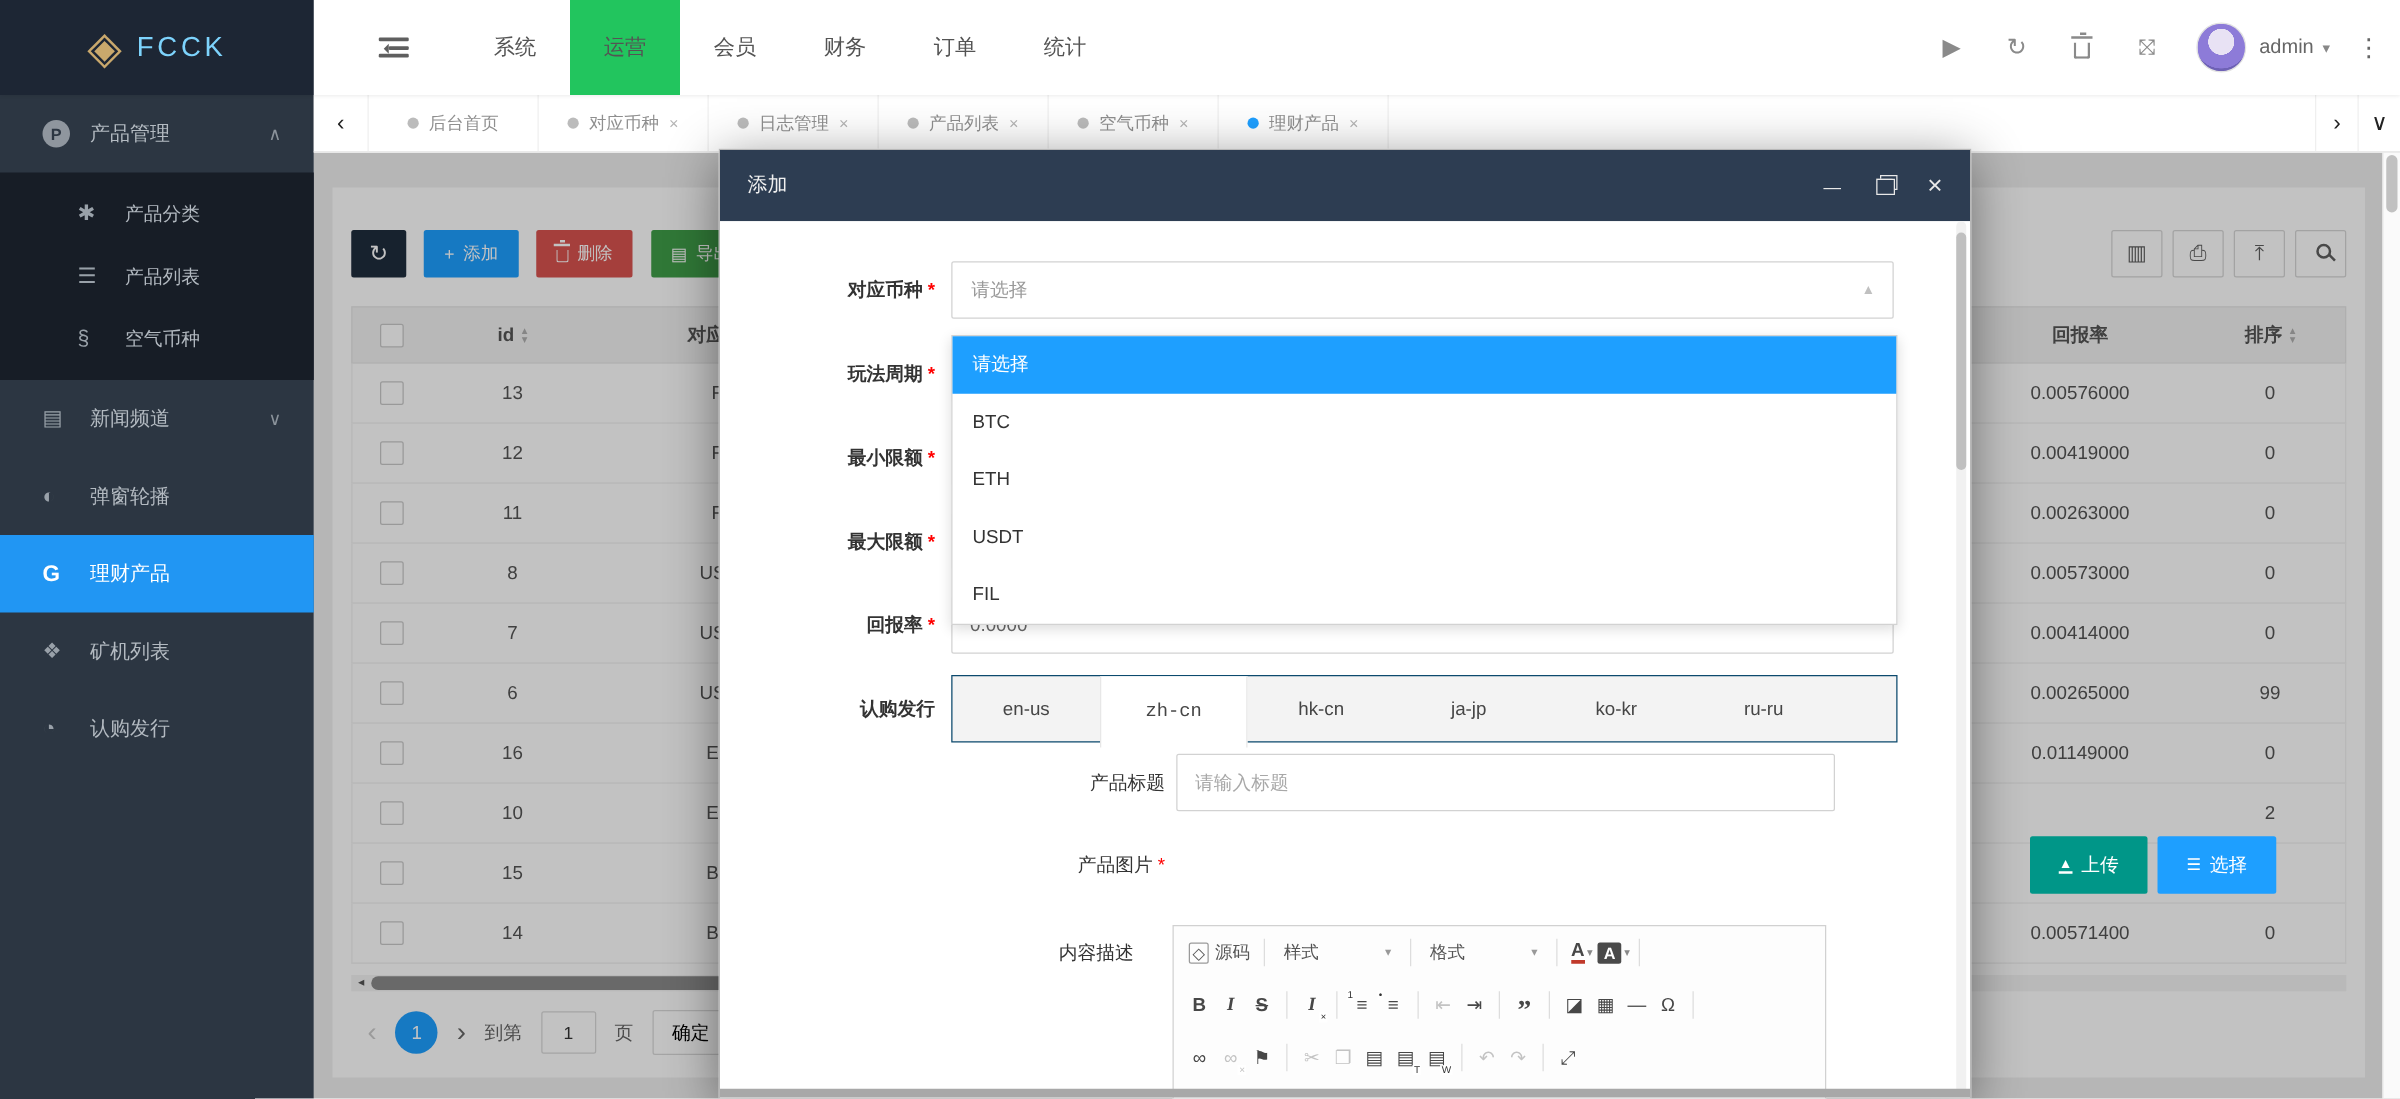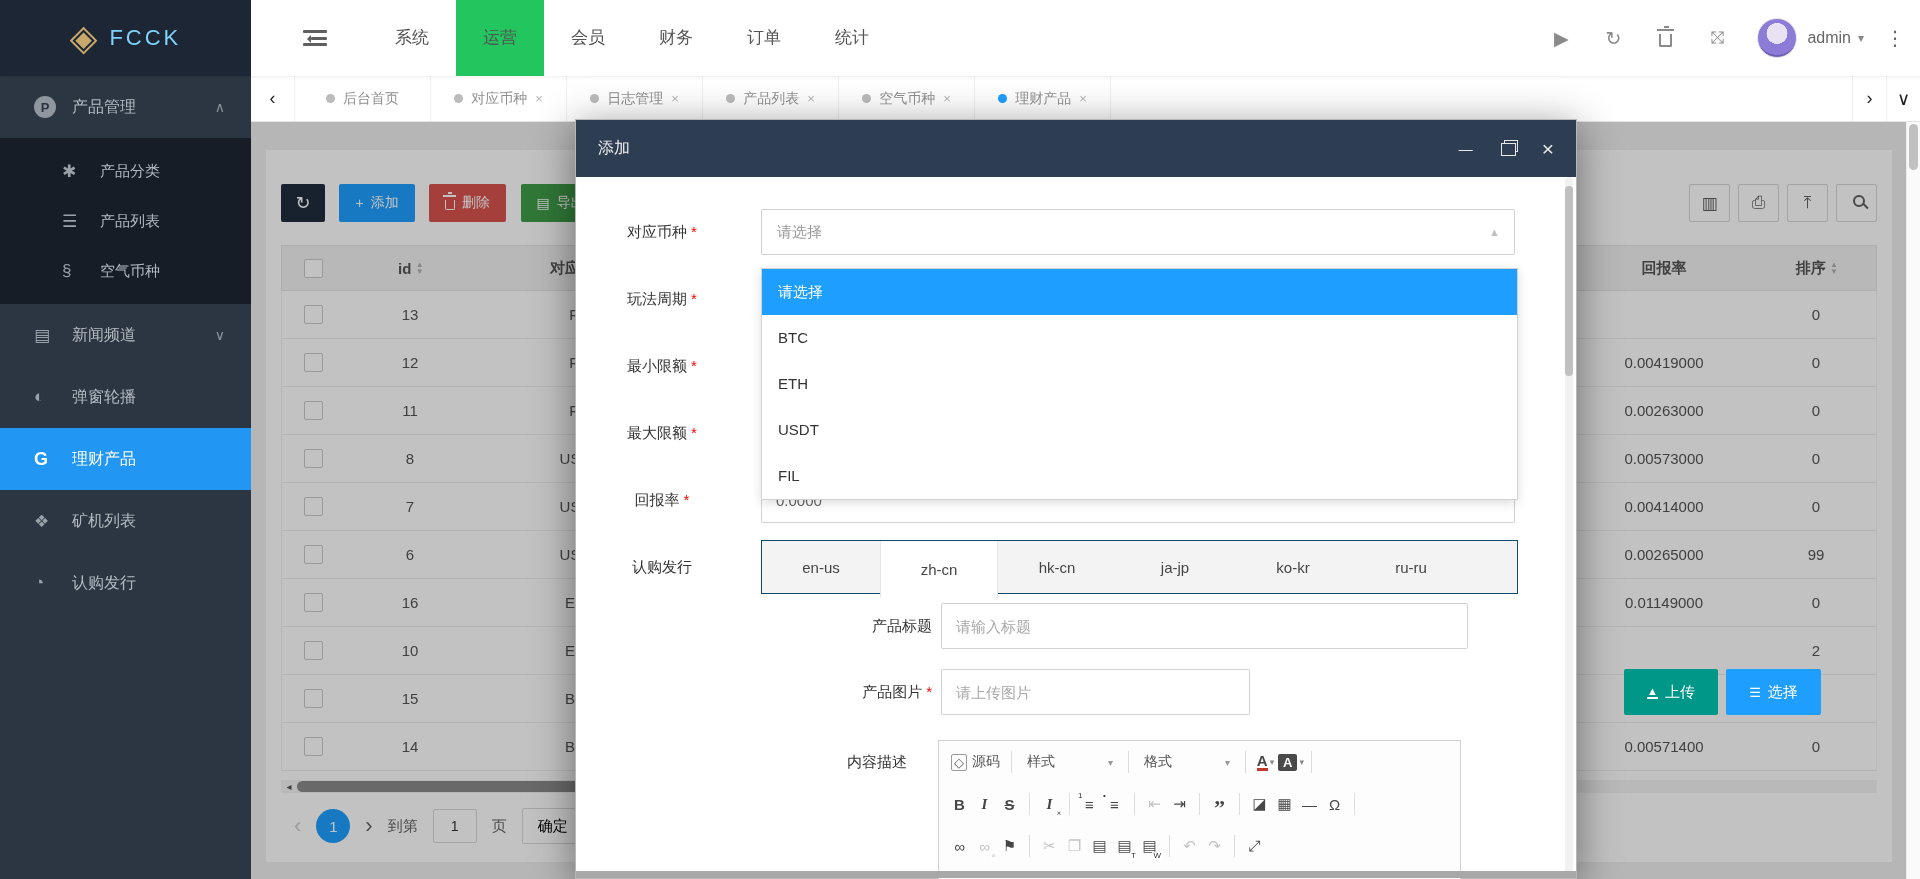--- a/index.html
+++ b/index.html
@@ -109,35 +109,35 @@
   .modal-header{height:57px;background:#2d3d52;display:flex;align-items:center;padding:0 22px;color:#f0f0f0;font-size:16px;}
   .modal-ctrl{margin-left:auto;display:flex;gap:28px;align-items:center;color:#e8e8e8;}
   .mc-min{font-size:14px;line-height:1;}
   .mc-restore{width:13px;height:11px;border:1px solid #e8e8e8;position:relative;background:#2d3d52;}
   .mc-restore::before{content:"";position:absolute;left:2px;top:-4px;width:12px;height:10px;border:1px solid #e8e8e8;}
   .mc-restore::after{content:"";position:absolute;left:-1px;top:-1px;width:13px;height:11px;background:#2d3d52;border:1px solid #e8e8e8;}
   .mc-close{font-size:21px;line-height:1;}
   .modal-body{position:absolute;top:57px;left:0;right:0;bottom:0;background:#fff;}
 
   .frow{position:absolute;left:0;width:942px;height:46px;display:flex;align-items:center;}
-  .flabel{width:172px;text-align:center;font-size:15px;color:#333;flex:0 0 auto;}
+  .flabel{width:172px;text-align:right;font-size:15px;color:#333;flex:0 0 auto;font-weight:bold;}
   .star{color:#ff0000;margin-left:4px;font-size:15px;}
   .fctrl{position:absolute;left:185px;right:3px;top:0;bottom:0;}
   .select-box{width:100%;height:46px;border:1px solid #d2d2d2;border-radius:2px;display:flex;align-items:center;padding:0 15px;color:#9a9a9a;font-size:15px;position:relative;background:#fff;}
   .select-caret{position:absolute;right:14px;font-size:11px;color:#c0c0c0;}
   .text-input{width:100%;height:46px;border:1px solid #d2d2d2;border-radius:2px;padding:0 14px;font-size:15px;color:#666;background:#fff;}
   .text-input::placeholder{color:#a8a8a8;}
 
   .dropdown{position:absolute;left:185px;top:91px;width:757px;background:#fff;border:1px solid #d2d2d2;box-shadow:0 3px 10px rgba(0,0,0,.14);z-index:40;}
   .dd-item{height:46px;line-height:46px;padding:0 16px;font-size:15px;color:#333;}
   .dd-item.selected{background:#1e9fff;color:#fff;}
 
   .lang-strip{position:absolute;left:185px;top:363px;width:757px;height:54px;background:#f3f3f3;border:1px solid #0c4a6e;display:flex;}
   .lang-tab{width:118px;display:flex;align-items:center;justify-content:center;font-size:15px;color:#454545;}
-  .lang-tab.active{background:#fff;height:57px;border-left:1px solid #e7e7e7;border-right:1px solid #e7e7e7;}
+  .lang-tab.active{background:#fff;height:57px;border-left:1px solid #e7e7e7;border-right:1px solid #e7e7e7;font-family:Liberation Mono, monospace;}
 
   .inner-row{position:absolute;height:46px;display:flex;align-items:center;}
   .inner-label{width:170px;text-align:right;font-size:15px;color:#333;flex:0 0 auto;}
   .btn-upload{position:absolute;left:683px;top:0;width:94px;height:46px;background:#009688;color:#fff;display:flex;align-items:center;justify-content:center;gap:7px;font-size:15px;border-radius:2px;}
   .btn-choose{position:absolute;left:785px;top:0;width:95px;height:46px;background:#1e9fff;color:#fff;display:flex;align-items:center;justify-content:center;gap:7px;font-size:15px;border-radius:2px;}
   .up-ic{font-size:11px;border-bottom:2px solid #fff;line-height:10px;padding-bottom:1px;}
 
   .desc-label{position:absolute;left:161px;top:576px;width:170px;text-align:right;font-size:15px;color:#333;}
   .editor{position:absolute;left:362px;top:563px;width:523px;height:140px;border:1px solid #d1d1d1;background:#fdfdfd;}
   .ed-row{height:42px;display:flex;align-items:center;padding:0 8px;}
@@ -340,20 +340,21 @@
           <div class="th col-sp"></div>
         </div>
 
         <div class="tr" data-interactable="true">
           <div class="td col-ck">
               <span class="checkbox" data-interactable="true"></span>
             </div>
           <div class="td col-id" data-interactable="false">13</div>
           <div class="td col-coin" data-interactable="false">FIL</div>
           <div class="td col-fill"></div>
+          <div class="td col-rate" data-interactable="false">0.00576000</div>
           <div class="td col-sort" data-interactable="false">0</div>
           <div class="td col-sp"></div>
         </div>
         <div class="tr" data-interactable="true">
           <div class="td col-ck">
               <span class="checkbox" data-interactable="true"></span>
             </div>
           <div class="td col-id" data-interactable="false">12</div>
           <div class="td col-coin" data-interactable="false">FIL</div>
           <div class="td col-fill"></div>
@@ -536,21 +537,20 @@
       <div class="inner-row" style="top:426px;left:186px;width:710px;" data-interactable="false">
         <div class="inner-label" data-interactable="false">产品标题</div>
         <div style="position:absolute;left:179px;right:4px;top:0;bottom:0;">
           <input class="text-input" data-interactable="true" placeholder="请输入标题" style="">
         </div>
       </div>
 
       <div class="inner-row" style="top:492px;left:186px;width:710px;" data-interactable="false">
         <div class="inner-label" data-interactable="false"><span>产品图片</span><span class="star" data-interactable="false">*</span></div>
         <div style="position:absolute;left:179px;top:0;bottom:0;width:525px;">
-          <input class="text-input" style="width: 309px;" data-interactable="true" placeholder="请上传图片">
           <span class="btn-upload" data-interactable="true">
             <span class="up-ic" data-interactable="false">▲</span>
             <span>上传</span>
           </span>
           <span class="btn-choose" data-interactable="true">
             <span data-interactable="false" style="font-size:13px;">☰</span>
             <span>选择</span>
           </span>
         </div>
       </div>

